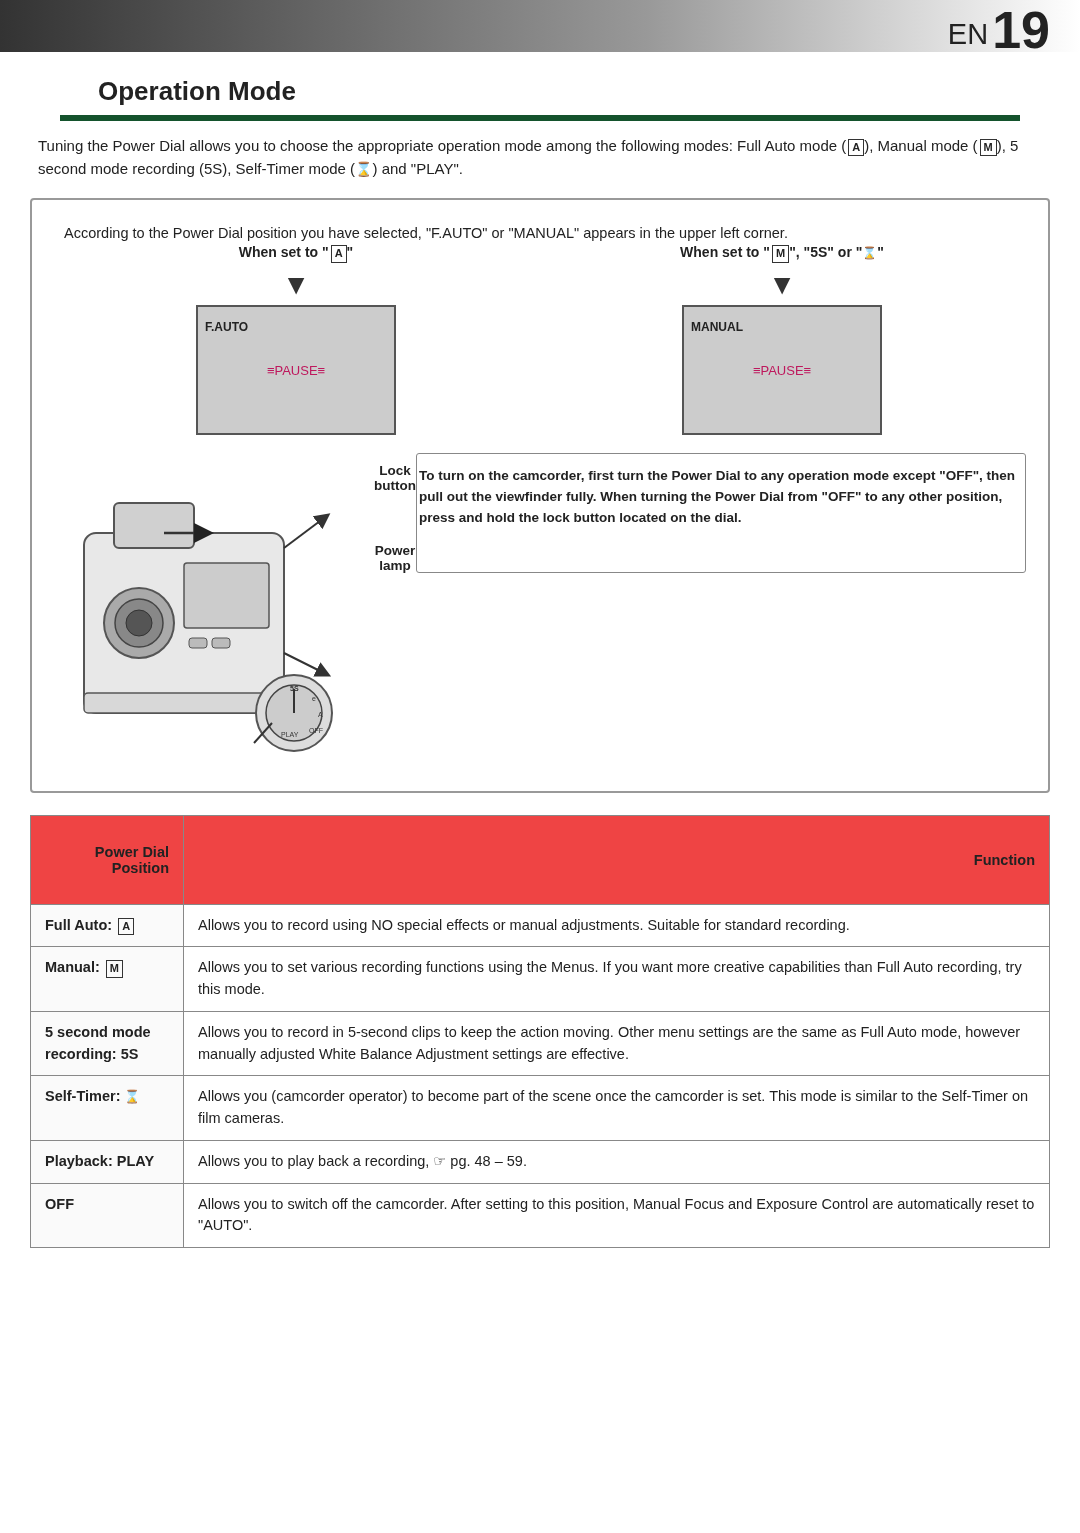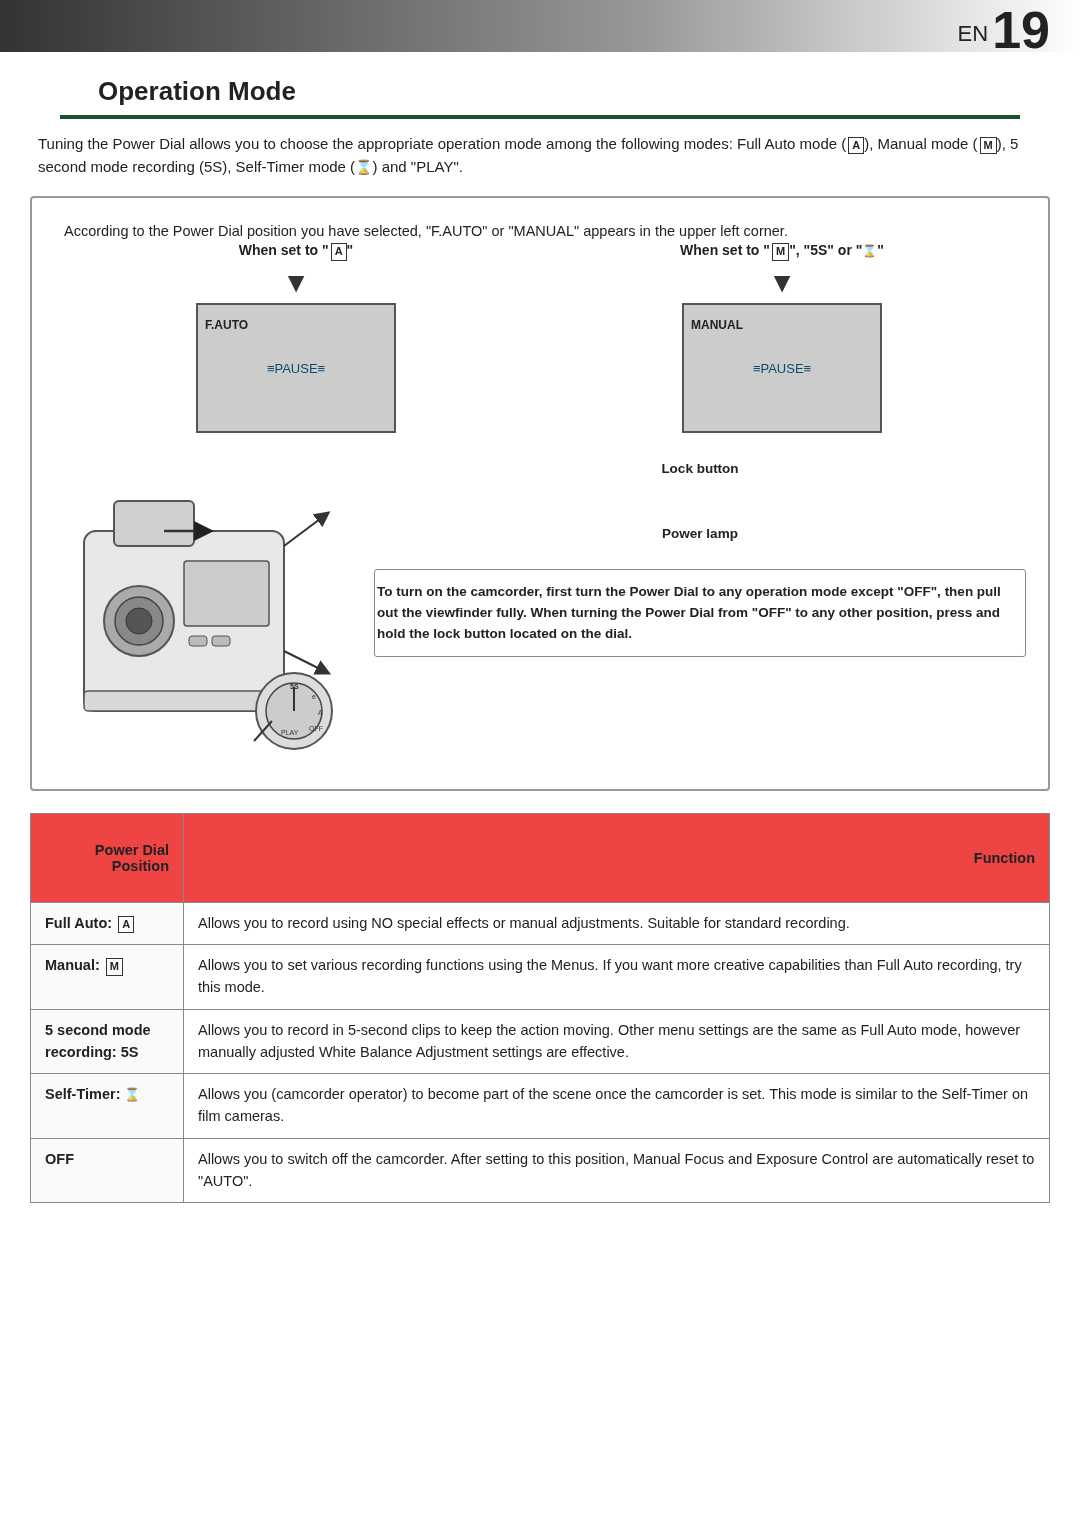--- a/index.html
+++ b/index.html
@@ -24,32 +24,32 @@
       padding-right: 30px;
     }
     .page-number {
       font-size: 52px;
       font-weight: bold;
       color: #222;
       line-height: 1;
       margin-top: 8px;
     }
     .en-label {
-      font-size: 22px;
+      font-size: 29px;
       color: #222;
       margin-right: 4px;
       margin-top: 16px;
     }
 
     
     .page-title {
       font-size: 26px;
       font-weight: bold;
       padding: 14px 38px 8px 38px;
-      border-bottom: 4px solid #14532d;
+      border-bottom: 6px solid #14532d;
       margin: 0 30px 14px 30px;
     }
 
     
     .intro-text {
       padding: 0 38px;
       font-size: 15px;
       line-height: 1.5;
       margin-bottom: 18px;
     }
@@ -105,21 +105,21 @@
     .vf-screen-label {
       font-size: 12px;
       font-weight: bold;
       color: #222;
       position: absolute;
       top: 13px;
       left: 7px;
     }
     .vf-screen-pause {
       font-size: 13px;
-      color: #0c4a6e;
+      color: #be185d;
       position: absolute;
       top: 50%;
       left: 50%;
       transform: translate(-50%, -50%);
       display: flex;
       align-items: center;
       gap: 3px;
     }
 
     
@@ -128,22 +128,22 @@
       flex-direction: row;
       align-items: flex-start;
       margin-top: 18px;
       gap: 10px;
     }
 
     
     .camera-right {
       flex: 1;
       display: flex;
-      flex-direction: column;
-      gap: 28px;
+      flex-direction: row;
+      gap: 0;
       padding-left: 10px;
     }
     .component-label {
       font-size: 13.5px;
       font-weight: bold;
       text-align: center;
     }
     .instruction-box {
       border: 1.5px solid #888;
       border-radius: 3px;
@@ -341,17 +341,23 @@
       <td class="row-header">5 second mode<br>recording: 5S</td>
       <td>Allows you to record in 5-second clips to keep the action moving. Other menu settings are the same as Full Auto mode, however manually adjusted White Balance Adjustment settings are effective.</td>
     </tr>
     <tr>
       <td class="row-header">
         Self-Timer: <span style="font-size:13px;">⌛</span>
       </td>
       <td>Allows you (camcorder operator) to become part of the scene once the camcorder is set. This mode is similar to the Self-Timer on film cameras.</td>
     </tr>
     <tr>
+      <td class="row-header">Playback: PLAY</td>
+      <td>
+        Allows you to play back a recording, ☞ pg. 48 – 59.
+      </td>
+    </tr>
+    <tr>
       <td class="row-header">OFF</td>
       <td>Allows you to switch off the camcorder. After setting to this position, Manual Focus and Exposure Control are automatically reset to "AUTO".</td>
     </tr>
   </tbody>
 </table>
 
 </body></html>

